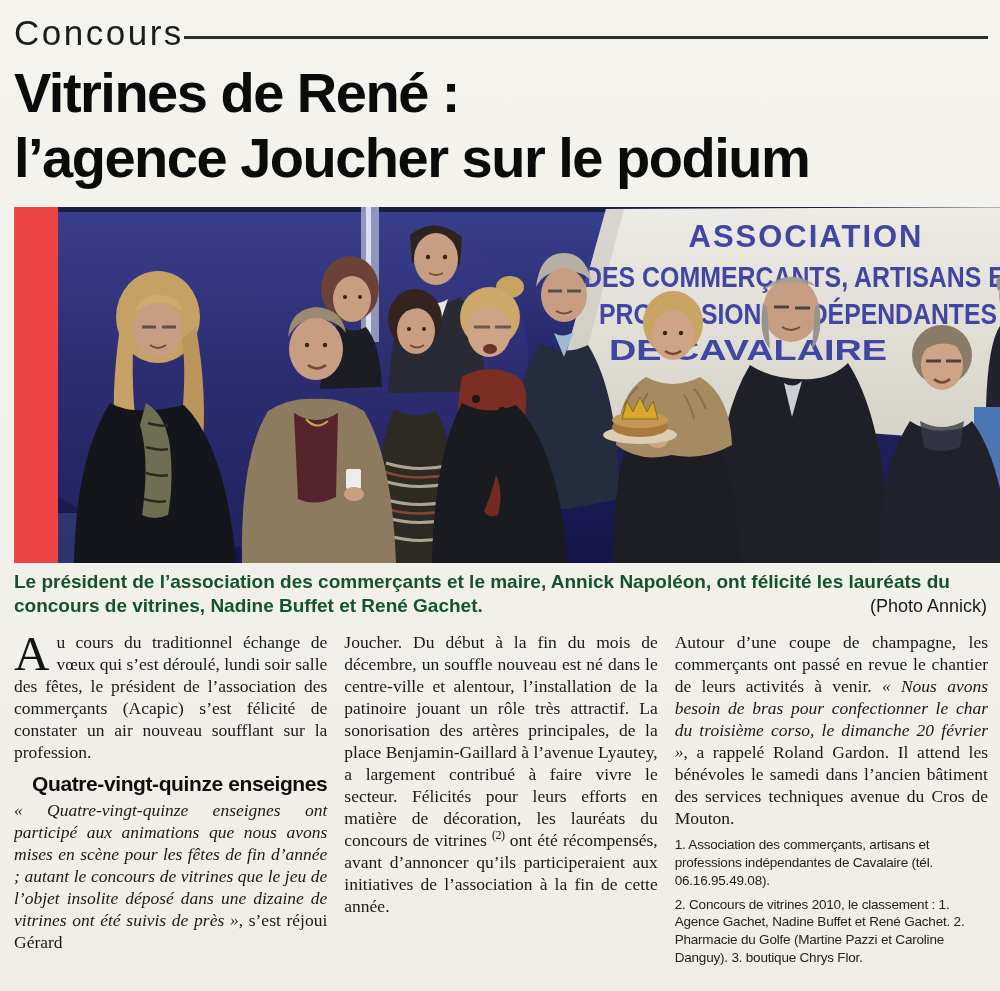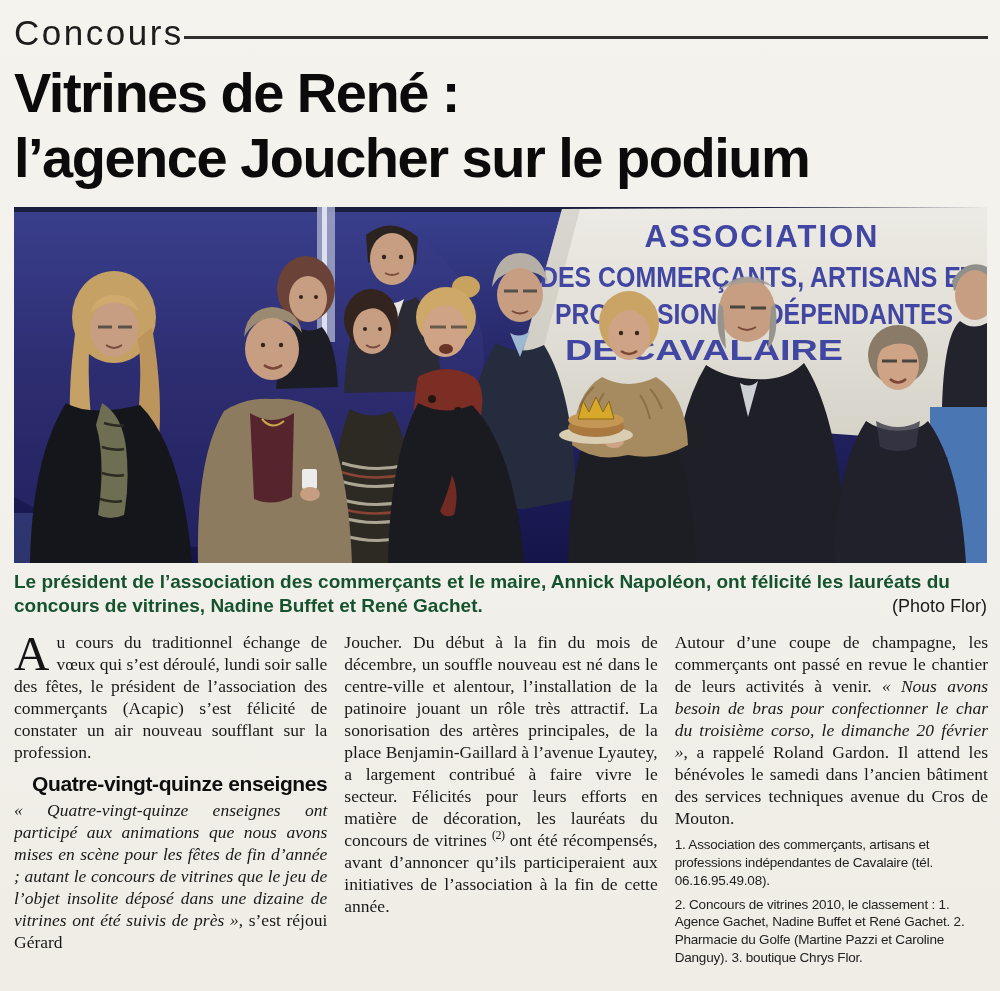--- a/index.html
+++ b/index.html
@@ -20,21 +20,21 @@
   .kicker-rule{flex:1;height:3px;background:#2e2e2e;margin-top:8px;}
 
   
   .headline{
     margin:7px 0 0 0;font-family:"Liberation Sans", sans-serif;font-weight:700;
     font-size:56px;line-height:1.17;letter-spacing:-1.5px;color:#0b0b0b;
   }
   .headline .hl{display:block;}
 
   
-  .photo-wrap{margin-top:16px;width:802px;height:356px;background:#ec4899;}
+  .photo-wrap{margin-top:16px;width:802px;height:356px;background:#ef4444;padding-left:44px;}
   .photo-wrap svg{display:block;}
 
   
   .caption-block{position:relative;margin-top:7px;width:973px;}
   .caption{
     margin:0;font-family:"Liberation Sans", sans-serif;font-weight:700;
     font-size:19px;line-height:1.27;color:#14532d;text-align:left;
   }
   .credit{
     position:absolute;right:0;bottom:1px;
@@ -243,21 +243,21 @@
           <path d="M564 212 L569 194 L575 205 L582 190 L589 205 L595 194 L600 212 Z" fill="#d8a82a" stroke="#8a6a10" stroke-width="1"></path>
         </g>
       </g>
     </svg>
   </div>
 
   <div class="caption-block">
     <p class="caption">
       <span>Le président de l’association des commerçants et le maire, Annick Napoléon, ont félicité les lauréats du concours de vitrines, Nadine Buffet et René Gachet.</span>
     </p>
-    <span class="credit">(Photo Flor)</span>
+    <span class="credit">(Photo Annick)</span>
   </div>
 
   <div class="columns">
 
     <div class="col">
       <p class="para">
         <span class="dropcap">A</span><span>u cours du traditionnel échange de vœux qui s’est déroulé, lundi soir salle des fêtes, le président de l’association des commerçants (Acapic) s’est félicité de constater un air nouveau soufflant sur la profession.</span>
       </p>
       <h2 class="subhead">Quatre-vingt-quinze enseignes</h2>
       <p class="para">

